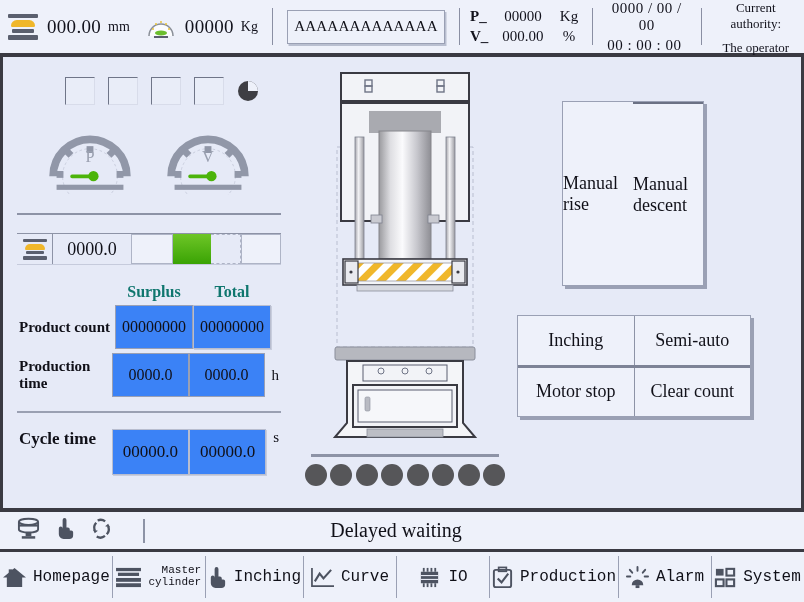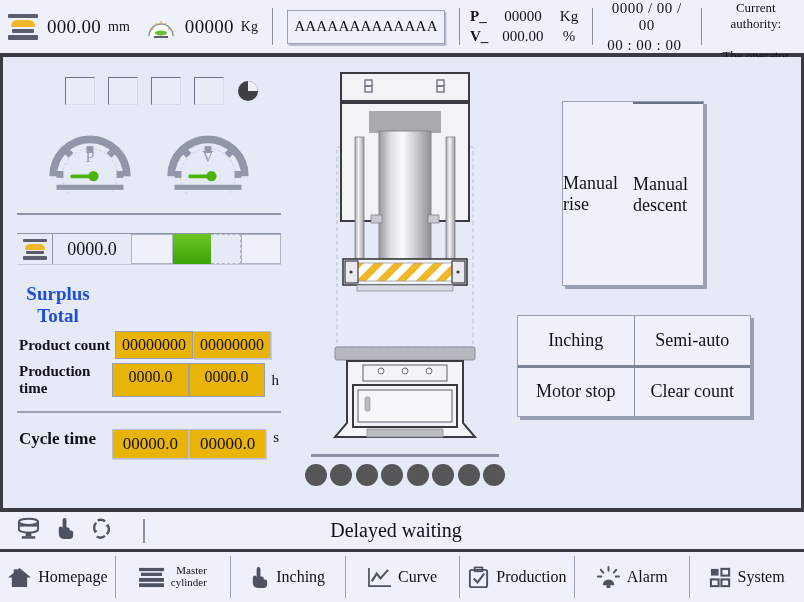--- a/index.html
+++ b/index.html
@@ -47,21 +47,21 @@
   .pv-row .k { width: 20px; font-weight: bold; }
   .pv-row .v { width: 66px; text-align: center; }
   .pv-row .u { width: 26px; text-align: center; }
 
   .dt-grid { display: flex; flex-direction: column; justify-content: center;
              gap: 3px; padding: 0 7px; }
   .dt-row { font-size: 15px; color: #12121c; text-align: center; letter-spacing: .5px; }
   .dt-row.t { text-align: right; padding-right: 6px; }
 
   .auth { display: flex; flex-direction: column; justify-content: space-between;
-          padding: 0 6px; gap: 16px; }
+          padding: 0 6px; gap: 8px; }
   .auth div { font-size: 13px; color: #12121c; text-align: center; }
 
   
   .main { flex: 1; display: flex; position: relative; background: #e6eaf7;
           border-left: 3px solid #3a3a42; border-right: 3px solid #3a3a42; }
 
   
   .left { width: 292px; flex: none; position: relative; padding: 20px 10px 0 10px; }
 
   .ind-row { display: flex; align-items: center; gap: 13px; padding-left: 52px; }
@@ -87,28 +87,28 @@
   .ic-press.sm .b4 { top: 17px; width: 24px; height: 4px; }
   .bs-val { width: 78px; display: flex; align-items: center; justify-content: center;
             font-size: 18px; color: #101018; }
   .bs-track { flex: 1; display: flex; align-items: stretch; }
   .bs-seg { width: 42px; border: 1px solid #aeb4c6; background: #eef1fa; }
   .bs-fill { width: 38px; background: linear-gradient(180deg,#6ec627,#3aa304); }
   .bs-rest { flex: 1; border: 1px dashed #aeb4c6; border-left: none; }
   .bs-end { width: 40px; border: 1px solid #aeb4c6; background: #eef1fa; }
 
   .stats { margin-top: 18px; padding: 0 6px; }
-  .st-head { display: flex; font-size: 19px; font-weight: bold; color: #1d4ed8; flex-direction: column; }
+  .st-head { display: flex; font-size: 16px; font-weight: bold; color: #0f766e; }
   .st-head .lbl { width: 96px; }
   .st-head .c { width: 78px; text-align: center; }
   .st-row { display: flex; align-items: stretch; margin-top: 4px; }
   .st-row .lbl { width: 96px; font-size: 15px; font-weight: bold; color: #101018;
                  display: flex; align-items: center; }
   .st-cell { width: 78px; text-align: center; font-size: 16px; color: #101018;
-             border: 1px solid #9aa0b4; background: #eab308; padding: 4px 0; }
+             border: 1px solid #9aa0b4; background: #3b82f6; padding: 12px 0; }
   .st-cell.sh { border-color: #b8bdcf; box-shadow: 1px 1px 0 #c8cddd; }
   .st-unit { font-size: 15px; margin-left: 7px; display: flex; align-items: center; color: #101018; }
   .cyc { display: flex; align-items: flex-start; margin-top: 16px; padding: 0 6px; }
   .cyc .lbl { width: 96px; font-size: 17px; font-weight: bold; color: #101018;
               display: flex; align-items: center; }
   .cyc .st-cell { width: 80px; font-size: 17px; }
 
   
   .center { width: 220px; flex: none; position: relative; }
   .machine { position: absolute; left: 0; top: 8px; width: 220px; }
@@ -145,21 +145,21 @@
   }
   .sb-icons { display: flex; align-items: center; gap: 14px; padding-left: 16px; }
   .sb-sep { width: 2px; height: 24px; background: #8d93a6; margin-left: 16px; }
   .sb-text { position: absolute; left: 0; right: 12px; text-align: center;
              font-size: 20px; color: #101018; }
 
   
   .tabbar { height: 50px; flex: none; background: #eef1fa;
             display: flex; align-items: stretch; }
   .tab { flex: 1; display: flex; align-items: center; justify-content: center;
-         gap: 6px; cursor: pointer; position: relative; padding: 0 2px; }
+         gap: 6px; cursor: pointer; position: relative; padding: 0 2px; font-family: Liberation Mono, monospace; }
   .tab + .tab::before { content: ""; position: absolute; left: 0; top: 4px; bottom: 4px;
                         width: 1px; background: #9aa0b4; }
   .tab-lbl { font-size: 16px; color: #101018; line-height: 1.05; }
   .tab-lbl.two { font-size: 11px; text-align: right; }
   .tab-ic { flex: none; display: flex; align-items: center; justify-content: center; }
 </style>
 </head>
 <body>
 
 <div class="app">
@@ -536,20 +536,42 @@
     <div class="tab">
       <span class="tab-ic">
         <svg viewBox="0 0 26 24" width="25" height="23">
           <path d="M2 2 L2 21 L25 21" fill="none" stroke="#4d5361" stroke-width="1.8"></path>
           <path d="M5 16 L10 8 L14 13 L22 4" fill="none" stroke="#4d5361" stroke-width="2.2"></path>
         </svg>
       </span>
       <span class="tab-lbl">Curve</span>
     </div>
 
+    <div class="tab">
+      <span class="tab-ic">
+        <svg viewBox="0 0 26 24" width="25" height="23">
+          <rect x="4" y="6" width="18" height="12" fill="#4d5361"></rect>
+          <g stroke="#4d5361" stroke-width="1.9">
+            <line x1="7" y1="2" x2="7" y2="6"></line>
+              <line x1="11" y1="2" x2="11" y2="6"></line>
+            <line x1="15" y1="2" x2="15" y2="6"></line>
+              <line x1="19" y1="2" x2="19" y2="6"></line>
+            <line x1="7" y1="18" x2="7" y2="22"></line>
+              <line x1="11" y1="18" x2="11" y2="22"></line>
+            <line x1="15" y1="18" x2="15" y2="22"></line>
+              <line x1="19" y1="18" x2="19" y2="22"></line>
+          </g>
+          <g stroke="#eef1fa" stroke-width="1.1">
+            <line x1="4" y1="10" x2="22" y2="10"></line>
+              <line x1="4" y1="14" x2="22" y2="14"></line>
+          </g>
+        </svg>
+      </span>
+      <span class="tab-lbl">IO</span>
+    </div>
 
     <div class="tab">
       <span class="tab-ic">
         <svg viewBox="0 0 24 24" width="23" height="23">
           <rect x="3" y="4" width="18" height="18" rx="2" fill="none" stroke="#4d5361" stroke-width="2"></rect>
           <rect x="8" y="1.5" width="8" height="4" fill="none" stroke="#4d5361" stroke-width="1.8"></rect>
           <path d="M7 13 L11 17 L18 8" fill="none" stroke="#4d5361" stroke-width="2.2"></path>
         </svg>
       </span>
       <span class="tab-lbl">Production</span>

